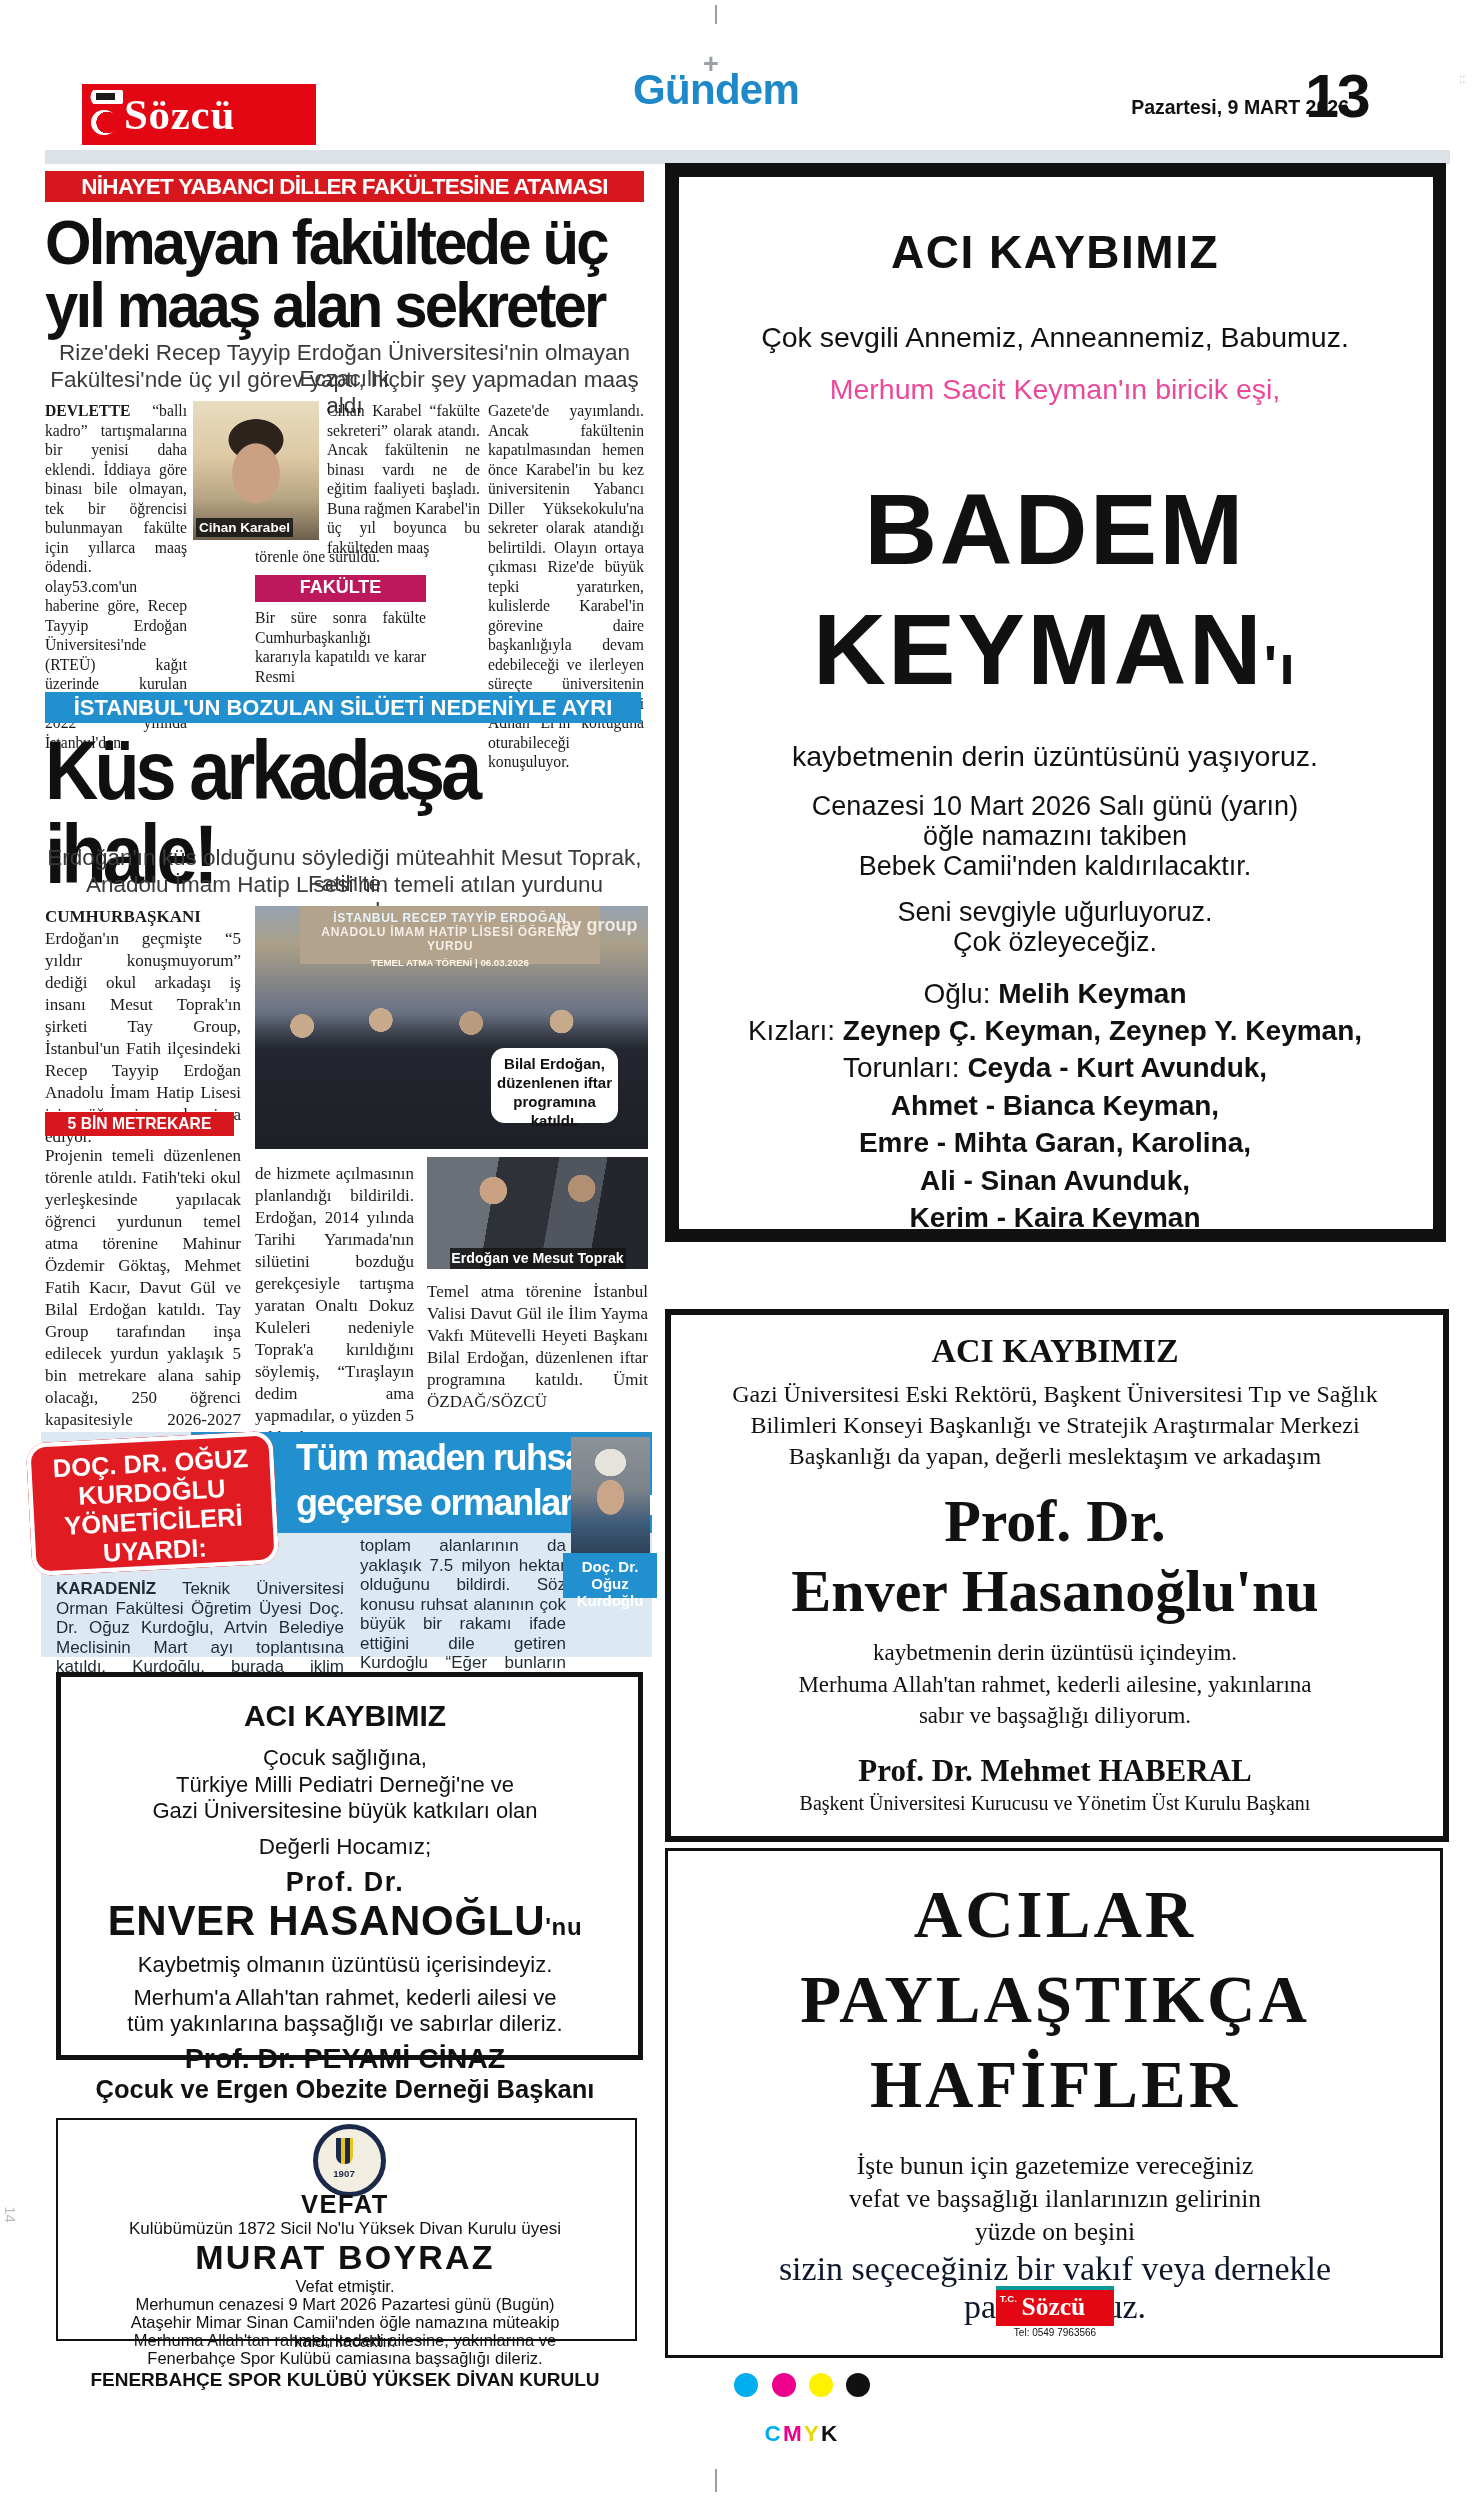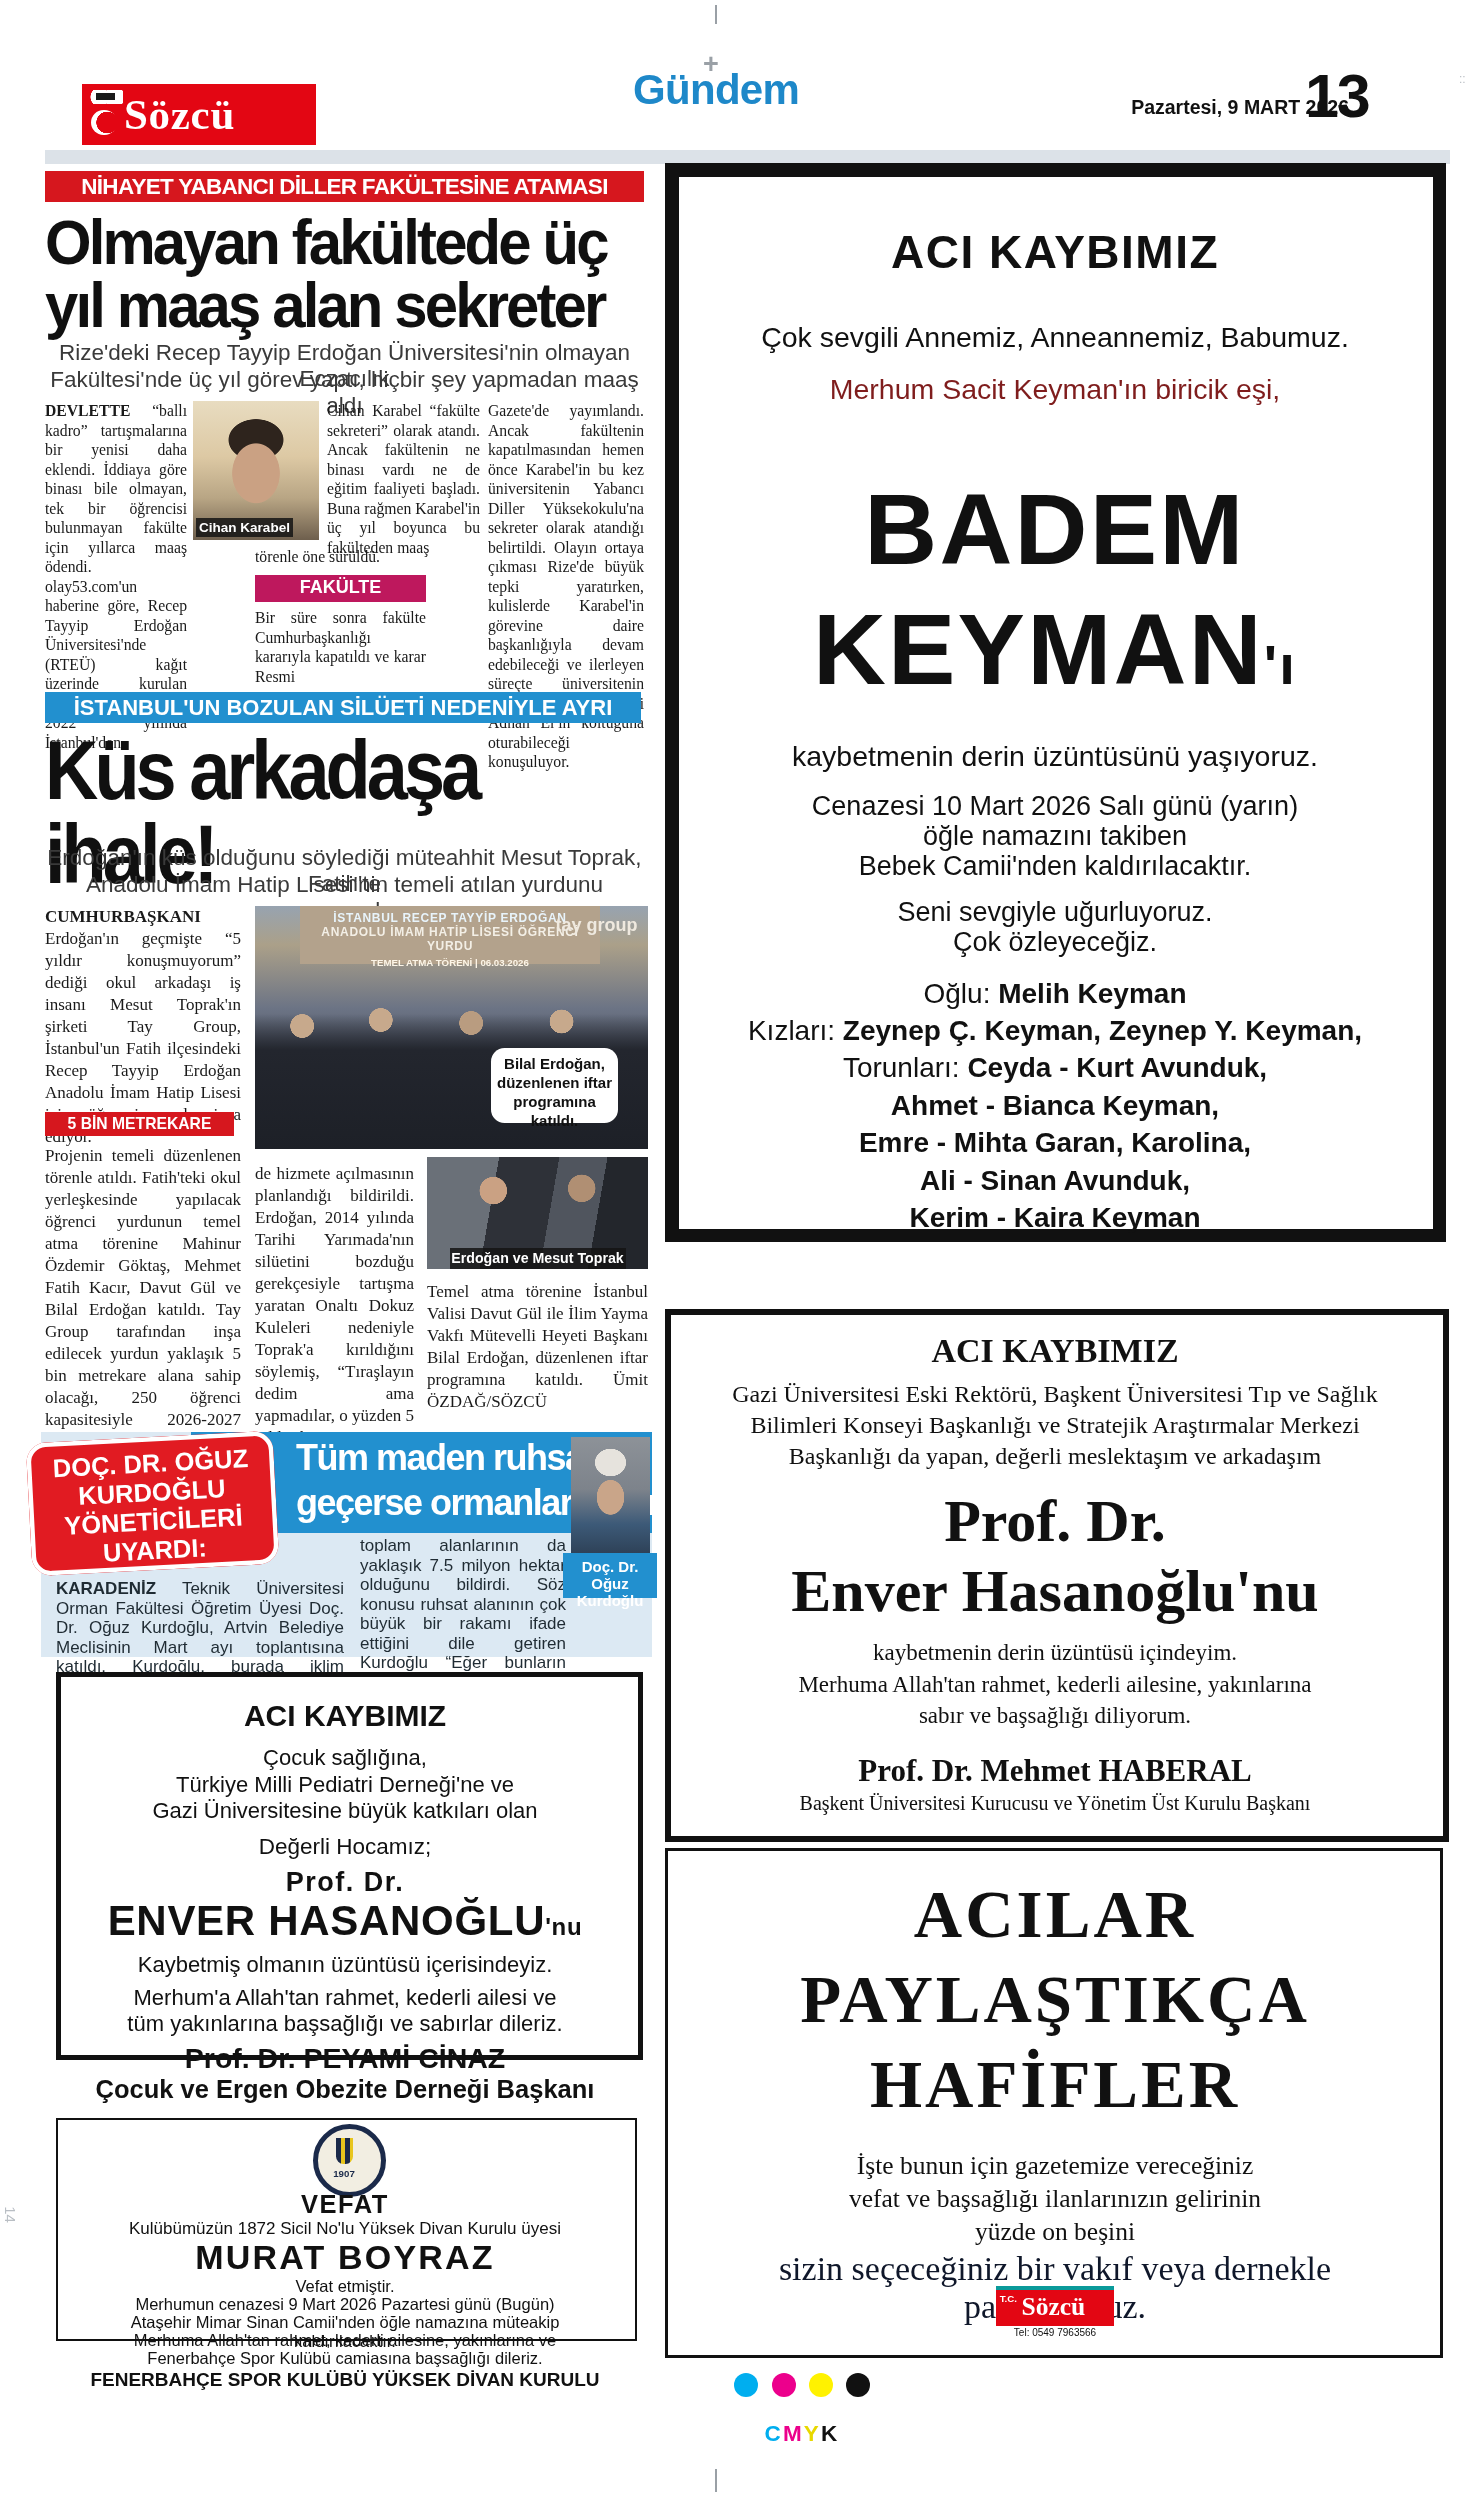--- a/index.html
+++ b/index.html
@@ -148,21 +148,21 @@
   <div class="abs ctr" style="left:563px;top:1553px;width:94px;height:45px;background:#2290cf;">
     <div class="sans b wh" style="font-size:15px;padding-top:4.5px;">Doç. Dr. Oğuz</div>
     <div class="sans b wh" style="font-size:15px;">Kurdoğlu</div>
   </div>
 
   <div class="abs" style="left:665px;top:163px;width:781px;height:1079px;background:#111;">
     <div class="abs" style="left:10.5px;top:10.5px;right:10.5px;bottom:10.5px;background:#fff;border:3px solid #111;box-shadow:0 0 0 4.5px #fff inset;"></div>
   </div>
   <div class="abs sans b ctr" style="left:703px;top:225px;width:704px;font-size:46px;letter-spacing:1.5px;color:#111;">ACI KAYBIMIZ</div>
   <div class="abs sans ctr" style="left:703px;top:321px;width:704px;font-size:28.5px;color:#111;">Çok sevgili Annemiz, Anneannemiz, Babumuz.</div>
-  <div class="abs sans ctr" style="left:703px;top:373px;width:704px;font-size:28.5px;color:#7f1d1d;">Merhum Sacit Keyman'ın biricik eşi,</div>
+  <div class="abs sans ctr" style="left:703px;top:373px;width:704px;font-size:28.5px;color:#ec4899;">Merhum Sacit Keyman'ın biricik eşi,</div>
   <div class="abs sans b ctr" style="left:703px;top:472px;width:704px;font-size:101px;letter-spacing:2.2px;color:#111;">BADEM</div>
   <div class="abs sans b ctr" style="left:703px;top:592px;width:704px;font-size:101px;letter-spacing:2.2px;color:#111;">
     <span>KEYMAN</span><span style="font-size:56px;">'ı</span>
   </div>
   <div class="abs sans ctr" style="left:703px;top:740px;width:704px;font-size:28.5px;color:#111;">kaybetmenin derin üzüntüsünü yaşıyoruz.</div>
   <div class="abs sans ctr" style="left:703px;top:791px;width:704px;font-size:27px;color:#111;">Cenazesi 10 Mart 2026 Salı günü (yarın)</div>
   <div class="abs sans ctr" style="left:703px;top:821px;width:704px;font-size:27px;color:#111;">öğle namazını takiben</div>
   <div class="abs sans ctr" style="left:703px;top:851px;width:704px;font-size:27px;color:#111;">Bebek Camii'nden kaldırılacaktır.</div>
   <div class="abs sans ctr" style="left:703px;top:897px;width:704px;font-size:27px;color:#111;">Seni sevgiyle uğurluyoruz.</div>
   <div class="abs sans ctr" style="left:703px;top:927px;width:704px;font-size:27px;color:#111;">Çok özleyeceğiz.</div>

